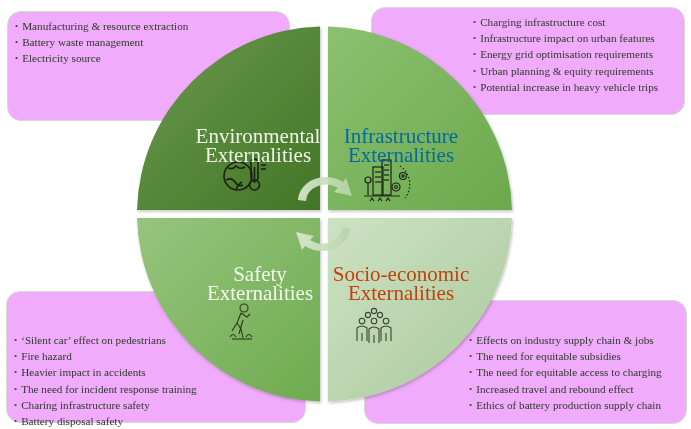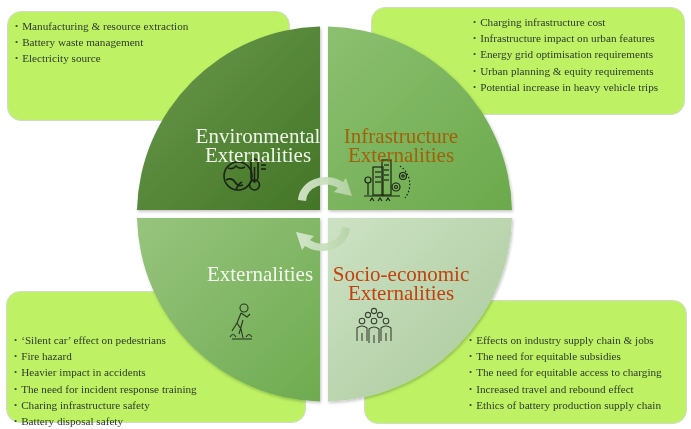--- a/index.html
+++ b/index.html
@@ -1,18 +1,18 @@
 <!DOCTYPE html>
 <html><head>
 <meta charset="utf-8">
 <style>
   html, body { margin:0; padding:0; }
   body { width:691px; height:429px; background:#ffffff; position:relative; overflow:hidden;
          font-family:"DejaVu Serif","Liberation Serif",serif; }
-  .box { position:absolute; border:1px solid #d3dccb; border-radius:14px; background:#bef264; box-sizing:border-box; }
+  .box { position:absolute; border:1px solid #d3dccb; border-radius:14px; background:#f0abfc; box-sizing:border-box; }
   .box ul { list-style:none; margin:0; padding:0; }
   .box li { font-family:"Liberation Serif","DejaVu Serif",serif; font-size:11.2px; line-height:15.2px; color:#2f3a2b; white-space:nowrap; }
   .box li::before { content:"\2022"; margin-right:4px; color:#3d4a36; font-size:9px; position:relative; top:-1px; }
   #box-env { left:7px; top:11px; width:283px; height:110px; }
   #box-env ul { position:absolute; left:7px; top:7px; }
   #box-inf { left:371px; top:7px; width:314px; height:108px; }
   #box-inf ul { position:absolute; left:101px; top:7px; }
   #box-saf { left:6px; top:291px; width:300px; height:132px; }
   #box-saf ul { position:absolute; left:7px; top:41px; }
   #box-soc { left:364px; top:300px; width:323px; height:124px; }
@@ -155,23 +155,24 @@
       <path d="M369,343 v-14 q5,-4 10,0 v14 M374,343 v-8"></path>
       <path d="M381,341 v-13 q5,-4 10,0 v13 M386,341 v-8"></path>
     </g>
   </svg>
 </div>
 
 <div class="qlabel" style="left:188px; top:127px; color:#eef4e8;">
   <div>Environmental</div>
   <div>Externalities</div>
 </div>
-<div class="qlabel" style="left:331px; top:127px; color:#a16207;">
+<div class="qlabel" style="left:331px; top:127px; color:#0369a1;">
   <div>Infrastructure</div>
   <div>Externalities</div>
 </div>
 <div class="qlabel" style="left:190px; top:265px; color:#f3f8ef;">
+  <div>Safety</div>
   <div>Externalities</div>
 </div>
 <div class="qlabel" style="left:331px; top:265px; color:#c2410c;">
   <div>Socio-economic</div>
   <div>Externalities</div>
 </div>
 
 </body></html>

